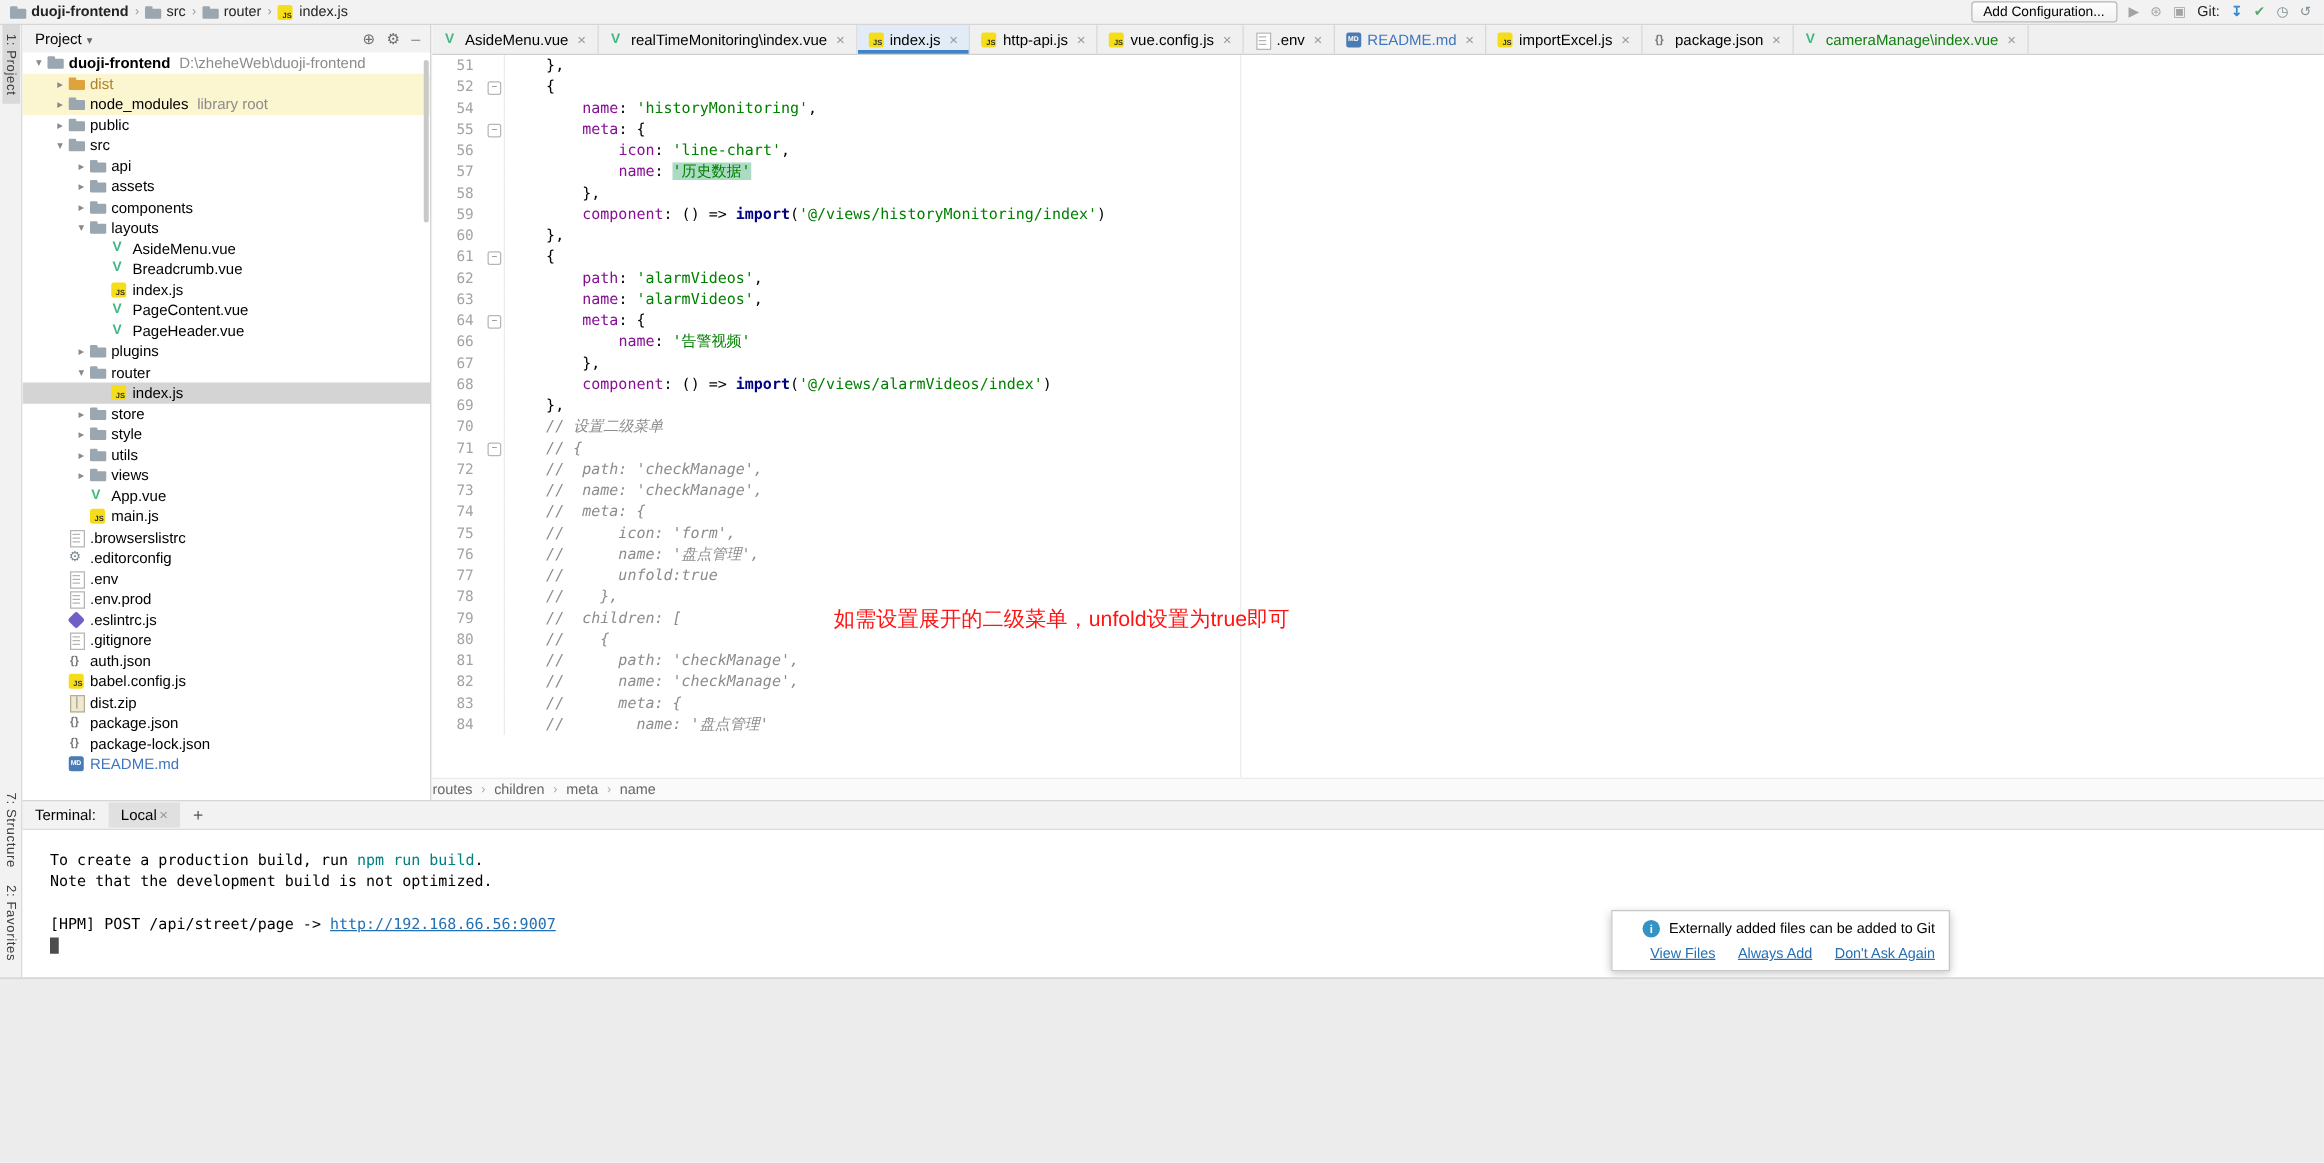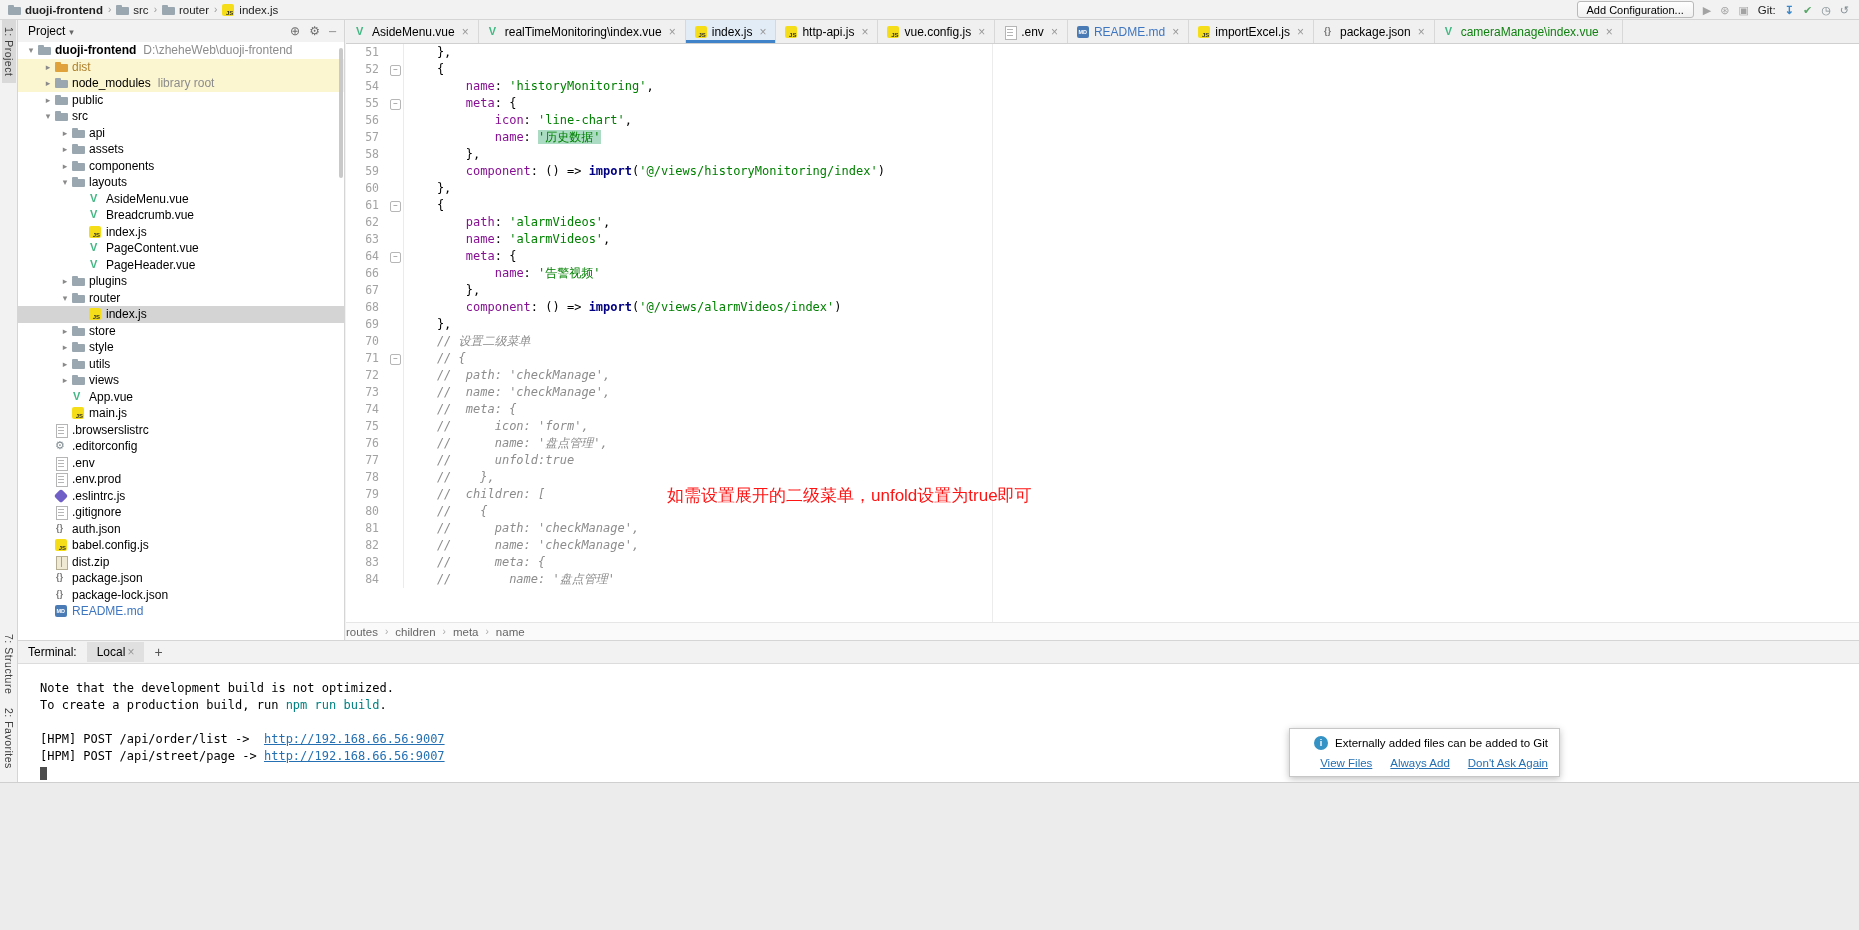--- a/index.html
+++ b/index.html
@@ -642,24 +642,23 @@
 <div id="term-header" class="abs">
   <span>Terminal:</span>
   <span id="term-tab">
     <span>Local</span>
     <span class="tab-close">×</span>
   </span>
   <span id="term-plus">+</span>
 </div>
 
 <div id="term-body" class="abs">
+    <div class="tline"><span class="tk-p">To create a production build, run </span><span class="tk-cmd">npm run build</span><span class="tk-p">.</span></div>
     <div class="tline"><span class="tk-p">Note that the development build is not optimized.</span></div>
-    <div class="tline"><span class="tk-p">To create a production build, run </span><span class="tk-cmd">npm run build</span><span class="tk-p">.</span></div>
     <div class="tline"></div>
-    <div class="tline"><span class="tk-p">[HPM] POST /api/order/list -&gt;  </span><span class="tk-link">http://192.168.66.56:9007</span></div>
     <div class="tline"><span class="tk-p">[HPM] POST /api/street/page -&gt; </span><span class="tk-link">http://192.168.66.56:9007</span></div>
     <div class="tline"><span class="cursor"></span></div>
   </div>
 
 <div id="notif" class="abs">
   <div id="notif-row1">
     <span class="icon info-icon"></span>
     <span>Externally added files can be added to Git</span>
   </div>
   <div id="notif-actions">

